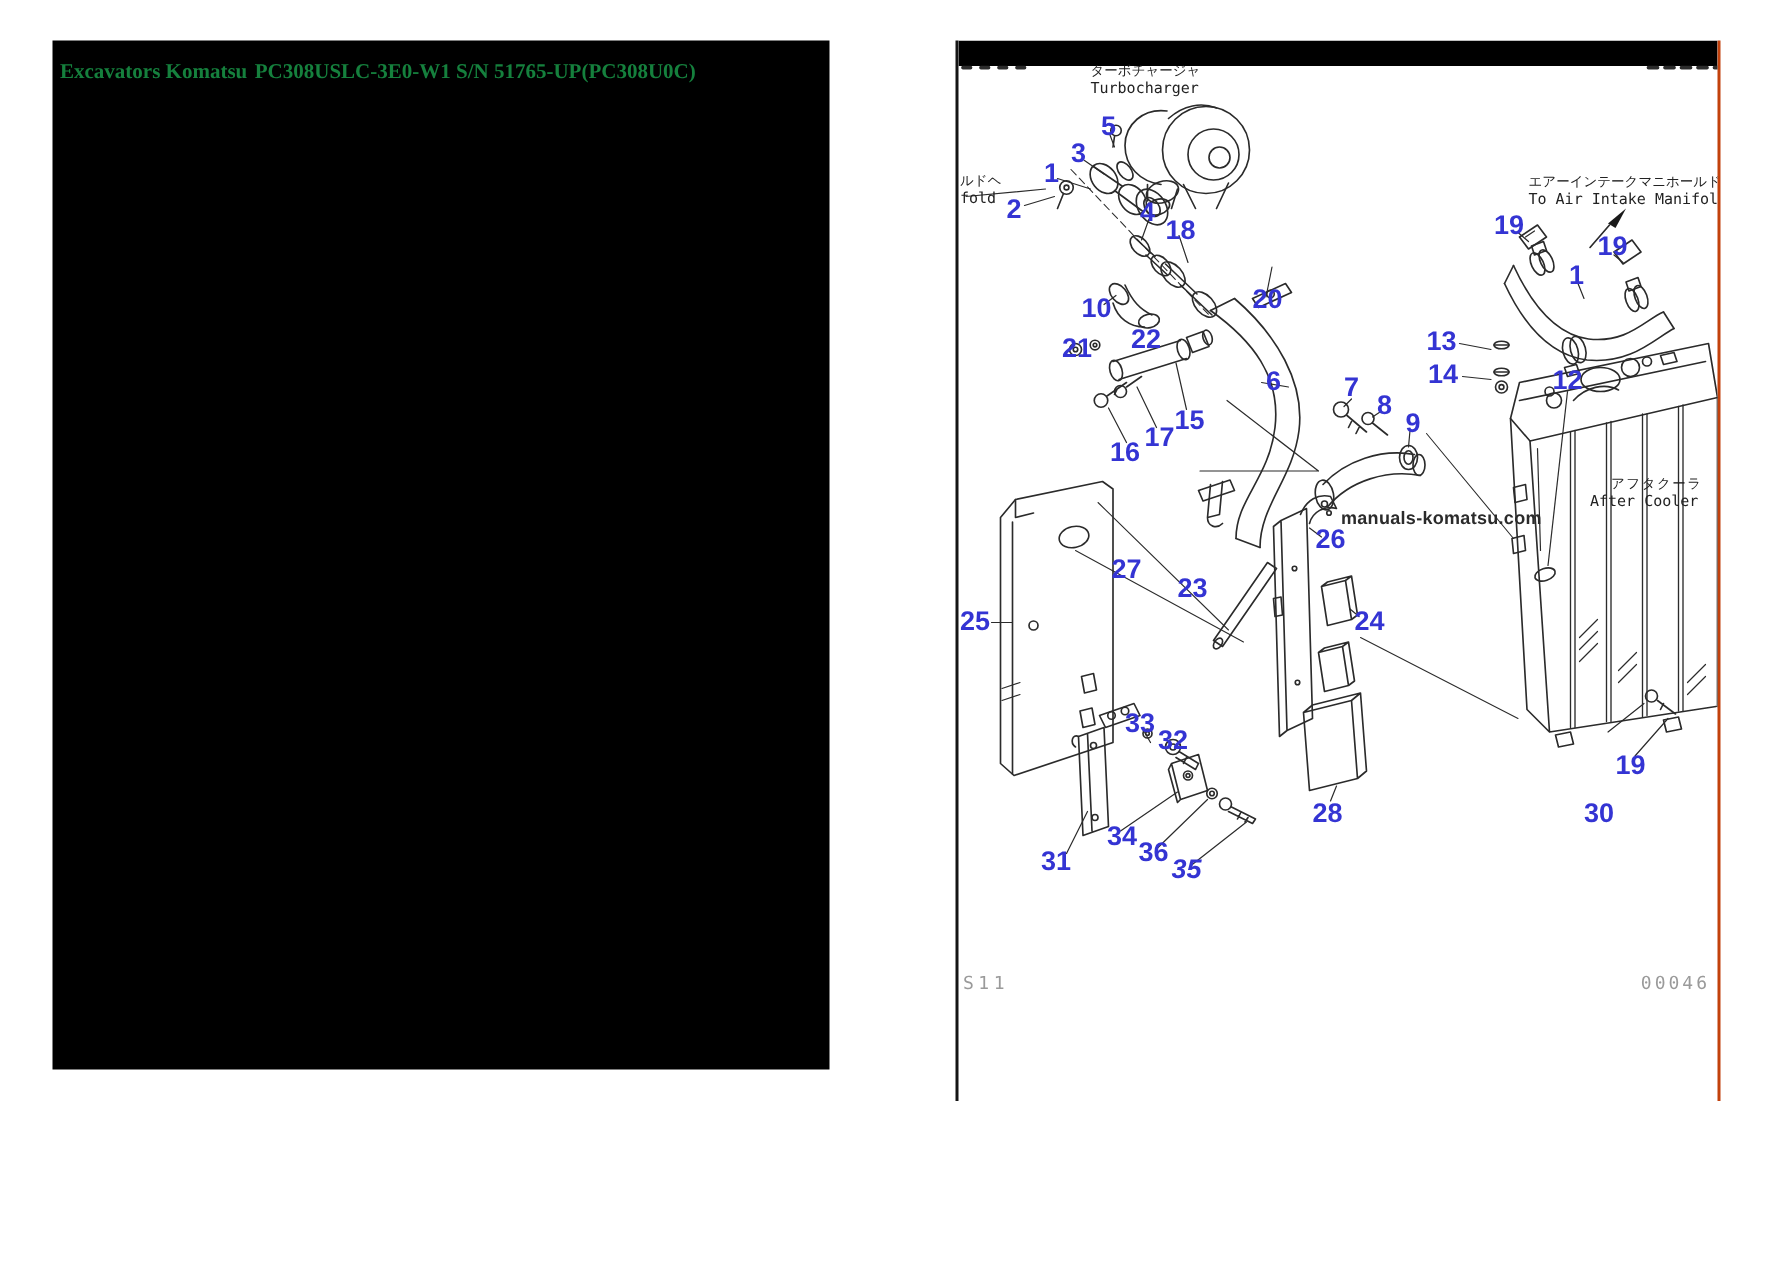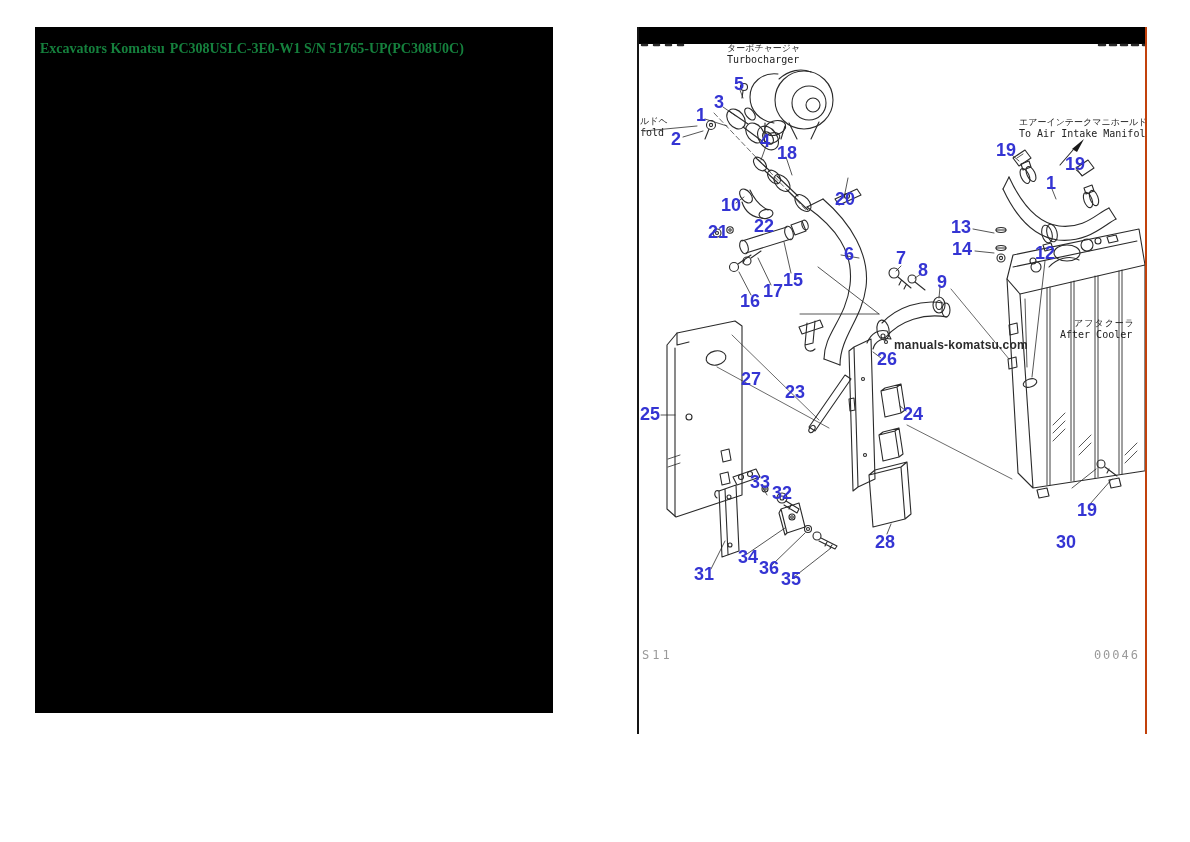--- a/index.html
+++ b/index.html
@@ -277,15 +277,15 @@
       <span class="callout" style="left: 11px; top: 387px;">25</span>
       <span class="callout" style="left: 274px; top: 387px;">24</span>
       <span class="callout" style="left: 427px; top: 467px; margin-top: 48px;">30</span>
       <span class="callout" style="left: 448px; top: 483px;">19</span>
       <span class="callout" style="left: 246px; top: 515px;">28</span>
       <span class="callout" style="left: 121px; top: 455px;">33</span>
       <span class="callout" style="left: 143px; top: 466px;">32</span>
       <span class="callout" style="left: 65px; top: 547px;">31</span>
       <span class="callout" style="left: 109px; top: 530px;">34</span>
       <span class="callout" style="left: 130px; top: 541px;">36</span>
-      <span class="callout" style="left: 152px; top: 552px;">35</span>
+      <span class="callout" style="left: 152px; top: 552px; font-style: italic;">35</span>
     </div>
 </div>
 
 </body></html>

